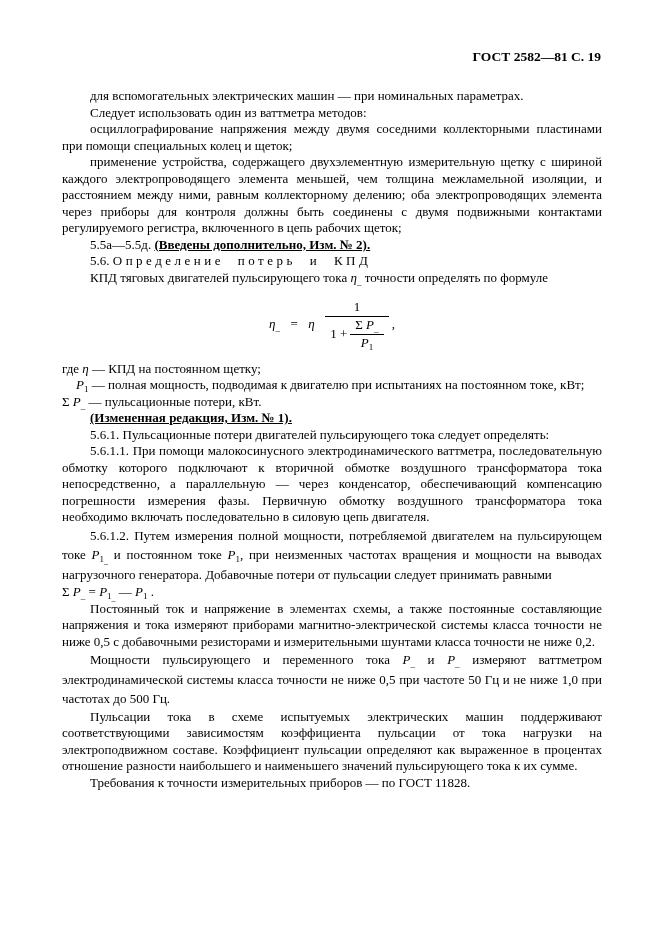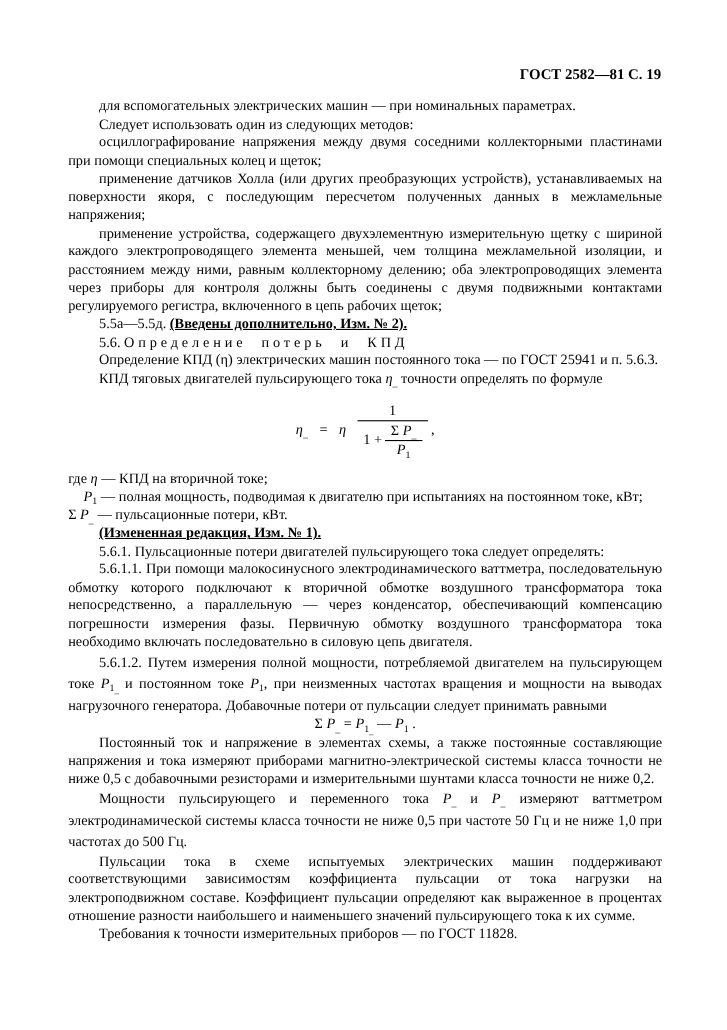--- a/index.html
+++ b/index.html
@@ -3,64 +3,62 @@
 <meta charset="utf-8">
 <style>
   html,body{margin:0;padding:0;}
   body{
     width:661px;height:936px;
     background:#ffffff;color:#000000;
     font-family:"Liberation Serif","DejaVu Serif",serif;
     position:relative;overflow:hidden;
   }
   .page-header{
-    position:absolute;top:60px;left:0;right:60px;
+    position:absolute;top:49px;left:0;right:60px;
     text-align:right;font-weight:bold;font-size:13.5px;
   }
   .doc{
     position:absolute;top:88px;left:62px;width:540px;
     font-size:13px;line-height:16.5px;text-align:justify;
   }
   .doc p{margin:0;}
   .ind{text-indent:28px;}
   .hang1{padding-left:14px;}
   .mt{margin-top:14px;}
   .loose{line-height:19.5px;}
   .b{font-weight:bold;text-decoration:underline;}
   .i{font-style:italic;}
   .sub{font-size:9px;vertical-align:-3px;line-height:0;}
   .sub2{font-size:8px;vertical-align:-5px;line-height:0;}
   .sp{letter-spacing:3.5px;word-spacing:7px;}
-  .center{text-align:center;text-indent:0;}
+  .center{text-indent:0;}
   .formula-block{
     text-align:center;margin:14px 0 10px 0;line-height:normal;
     text-indent:0;
   }
   .formula2{margin:12px 0 12px 0;}
   .frac{display:inline-block;vertical-align:middle;text-align:center;line-height:1.15;}
   .frac .num{display:block;border-bottom:1px solid #000;padding:0 5px 1px 5px;}
   .frac .den{display:block;padding:1px 5px 0 5px;}
   .frac .den-row{display:inline-flex;align-items:center;gap:3px;}
   .f-token{display:inline;}
   .f-space{display:inline-block;width:4px;}
 </style>
 </head>
 <body>
 
 <div class="page-header">ГОСТ 2582—81 С. 19</div>
 
 <div class="doc">
   <p class="ind"><span>для вспомогательных электрических машин — при номинальных параметрах.</span></p>
-  <p class="ind"><span>Следует использовать один из следующих методов:</span></p>
+  <p class="ind"><span>Следует использовать один из ваттметра методов:</span></p>
   <p class="ind"><span>осциллографирование напряжения между двумя соседними коллекторными пластинами при помощи специальных колец и щеток;</span></p>
-  <p class="ind"><span>применение датчиков Холла (или других преобразующих устройств), устанавливаемых на поверхности якоря, с последующим пересчетом полученных данных в межламельные напряжения;</span></p>
   <p class="ind"><span>применение устройства, содержащего двухэлементную измерительную щетку с шириной каждого электропроводящего элемента меньшей, чем толщина межламельной изоляции, и расстоянием между ними, равным коллекторному делению; оба электропроводящих элемента через приборы для контроля должны быть соединены с двумя подвижными контактами регулируемого регистра, включенного в цепь рабочих щеток;</span></p>
   <p class="ind"><span>5.5а—5.5д. </span><span class="b">(Введены дополнительно, Изм. № 2).</span></p>
   <p class="ind"><span>5.6. </span><span class="sp">Определение потерь и КПД</span></p>
-  <p class="ind"><span>Определение КПД (η) электрических машин постоянного тока — по ГОСТ 25941 и п. 5.6.3.</span></p>
   <p class="ind"><span>КПД тяговых двигателей пульсирующего тока </span><span class="i">η</span><span class="sub">_</span><span>  точности определять по формуле</span></p>
 
   <div class="formula-block">
     <span class="i f-token">η</span><sub class="sub">_</sub>
     <span class="f-space"></span>
     <span class="f-token">=</span>
     <span class="f-space"></span>
     <span class="i f-token">η</span>
     <span class="f-space"></span>
     <span class="frac">
@@ -71,21 +69,21 @@
           <span class="frac">
             <span class="num"><span>Σ</span> <span class="i">P</span><sub class="sub">_</sub></span>
             <span class="den"><span class="i">P</span><sub class="sub">1</sub></span>
           </span>
         </span>
       </span>
     </span>
     <span class="f-token">,</span>
   </div>
 
-  <p><span>где </span><span class="i">η</span><span> — КПД на вторичной токе;</span></p>
+  <p><span>где </span><span class="i">η</span><span> — КПД на постоянном щетку;</span></p>
   <p class="hang1"><span class="i">P</span><span class="sub">1</span><span> — полная мощность, подводимая к двигателю при испытаниях на постоянном токе, кВт;</span></p>
   <p><span>Σ </span><span class="i">P</span><span class="sub">_</span><span> — пульсационные потери, кВт.</span></p>
   <p class="ind mt"><span class="b">(Измененная редакция, Изм. № 1).</span></p>
   <p class="ind"><span>5.6.1. Пульсационные потери двигателей пульсирующего тока следует определять:</span></p>
   <p class="ind"><span>5.6.1.1. При помощи малокосинусного электродинамического ваттметра, последовательную обмотку которого подключают к вторичной обмотке воздушного трансформатора тока непосредственно, а параллельную — через конденсатор, обеспечивающий компенсацию погрешности измерения фазы. Первичную обмотку воздушного трансформатора тока необходимо включать последовательно в силовую цепь двигателя.</span></p>
   <p class="ind loose"><span>5.6.1.2. Путем измерения полной мощности, потребляемой двигателем на пульсирующем токе </span><span class="i">P</span><span class="sub">1</span><span class="sub2">_</span><span> и постоянном токе </span><span class="i">P</span><span class="sub">1</span><span>, при неизменных частотах вращения и мощности на выводах нагрузочного генератора. Добавочные потери от пульсации следует принимать равными</span></p>
   <p class="center formula2"><span>Σ </span><span class="i">P</span><span class="sub">_</span><span>  =  </span><span class="i">P</span><span class="sub">1</span><span class="sub2">_</span><span>  —  </span><span class="i">P</span><span class="sub">1</span><span> .</span></p>
   <p class="ind"><span>Постоянный ток и напряжение в элементах схемы, а также постоянные составляющие напряжения и тока измеряют приборами магнитно-электрической системы класса точности не ниже 0,5 с добавочными резисторами и измерительными шунтами класса точности не ниже 0,2.</span></p>
   <p class="ind loose"><span>Мощности пульсирующего и переменного тока </span><span class="i">P</span><span class="sub">_</span><span> и </span><span class="i">P</span><span class="sub">_</span><span> измеряют ваттметром электродинамической системы класса точности не ниже 0,5 при частоте 50 Гц и не ниже 1,0 при частотах до 500 Гц.</span></p>
   <p class="ind"><span>Пульсации тока в схеме испытуемых электрических машин поддерживают соответствующими зависимостям коэффициента пульсации от тока нагрузки на электроподвижном составе. Коэффициент пульсации определяют как выраженное в процентах отношение разности наибольшего и наименьшего значений пульсирующего тока к их сумме.</span></p>

